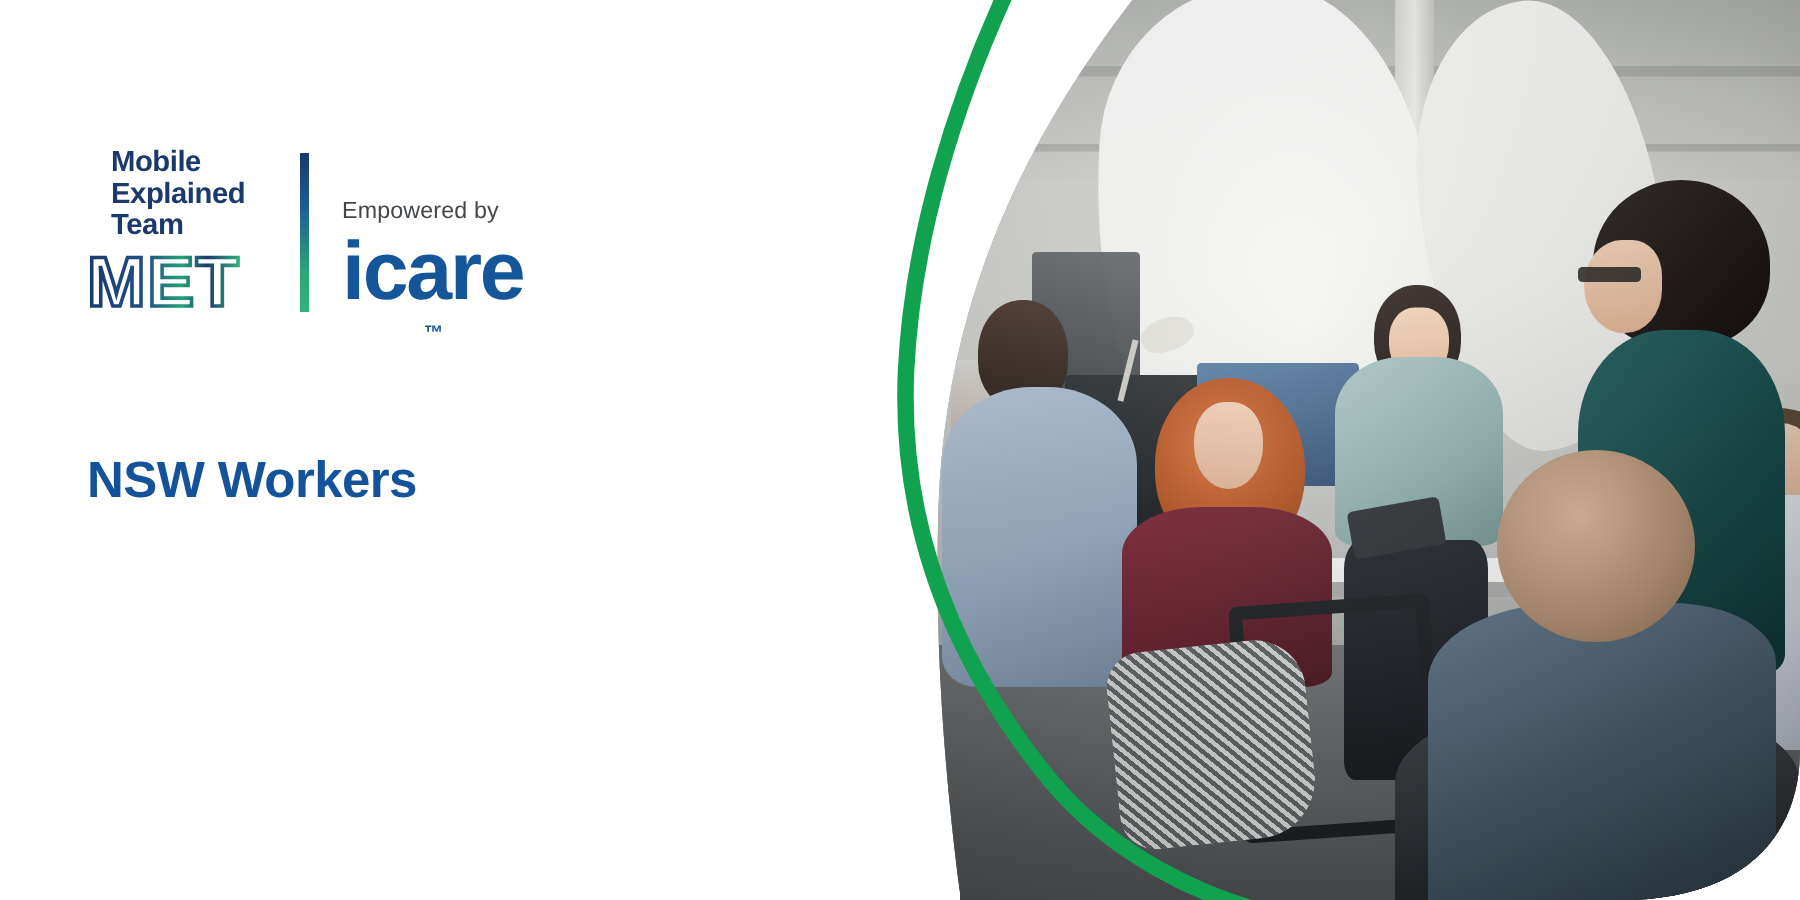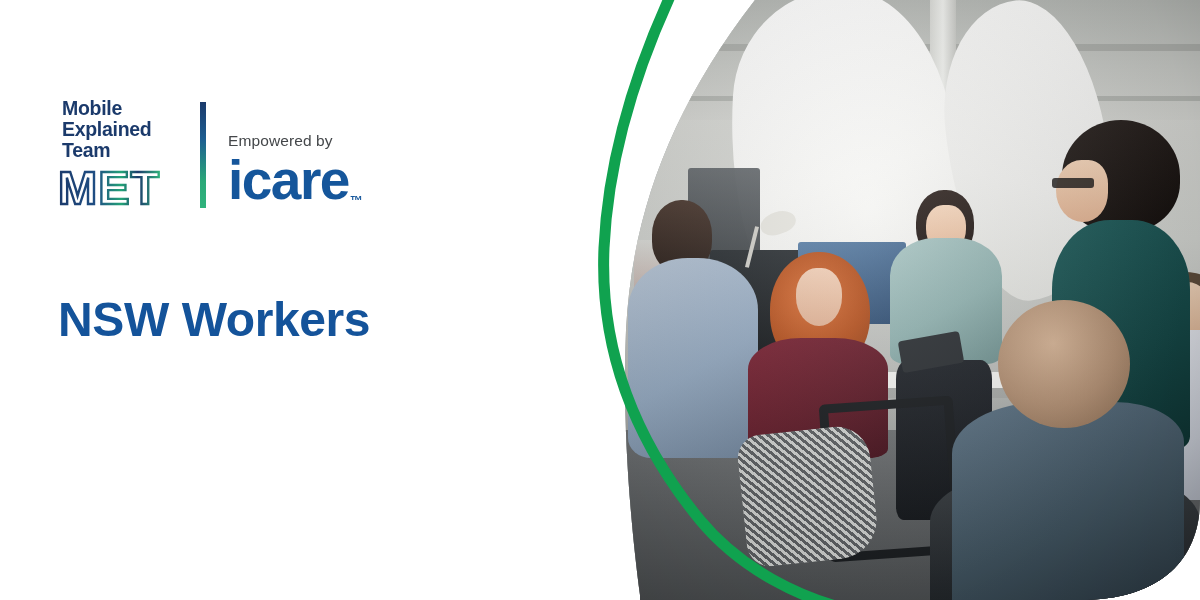--- a/index.html
+++ b/index.html
@@ -45,21 +45,21 @@
     align-items: flex-start;
     width: 132px;
   }
   .met-words {
     font-family: "Liberation Sans", sans-serif;
     font-weight: bold;
     font-size: 19.5px;
     line-height: 21px;
     color: #1b3a6b;
     letter-spacing: -0.3px;
-    margin: 0 0 3px 4px;
+    margin: 0 0 3px 16px;
   }
   .met-words span { display: block; }
   .met-logo-svg { display: block; margin-left: 0px; }
 
   .divider-bar {
     width: 6px;
     height: 106px;
     margin: 4px 0 0 10px;
     background: linear-gradient(to bottom, #1b3a6b 0%, #1d5e91 35%, #2aa878 75%, #30b37c 100%);
   }
@@ -74,21 +74,22 @@
   .empowered {
     font-family: "Liberation Sans", sans-serif;
     font-size: 15.5px;
     color: #44474a;
     letter-spacing: 0.1px;
     margin-bottom: 2px;
     text-align: center;
   }
   .icare-row {
     display: flex;
-    align-items: flex-end;
+    align-items: center;
+    flex-direction: column;
   }
   .icare-word {
     font-family: "Liberation Sans", sans-serif;
     font-weight: bold;
     font-size: 55px;
     line-height: 56px;
     color: #15569b;
     letter-spacing: -1.5px;
   }
   .icare-tm {
@@ -101,21 +102,21 @@
   }
 
   
   .headline {
     position: absolute;
     left: 58px;
     top: 288px;
     width: 520px;
     font-family: "Liberation Sans", sans-serif;
     font-weight: bold;
-    font-size: 48px;
+    font-size: 34px;
     line-height: 64px;
     color: #14539a;
     letter-spacing: -0.4px;
   }
   .headline span { display: block; }
 
   
   .photo-wrap {
     position: absolute;
     left: 600px;

